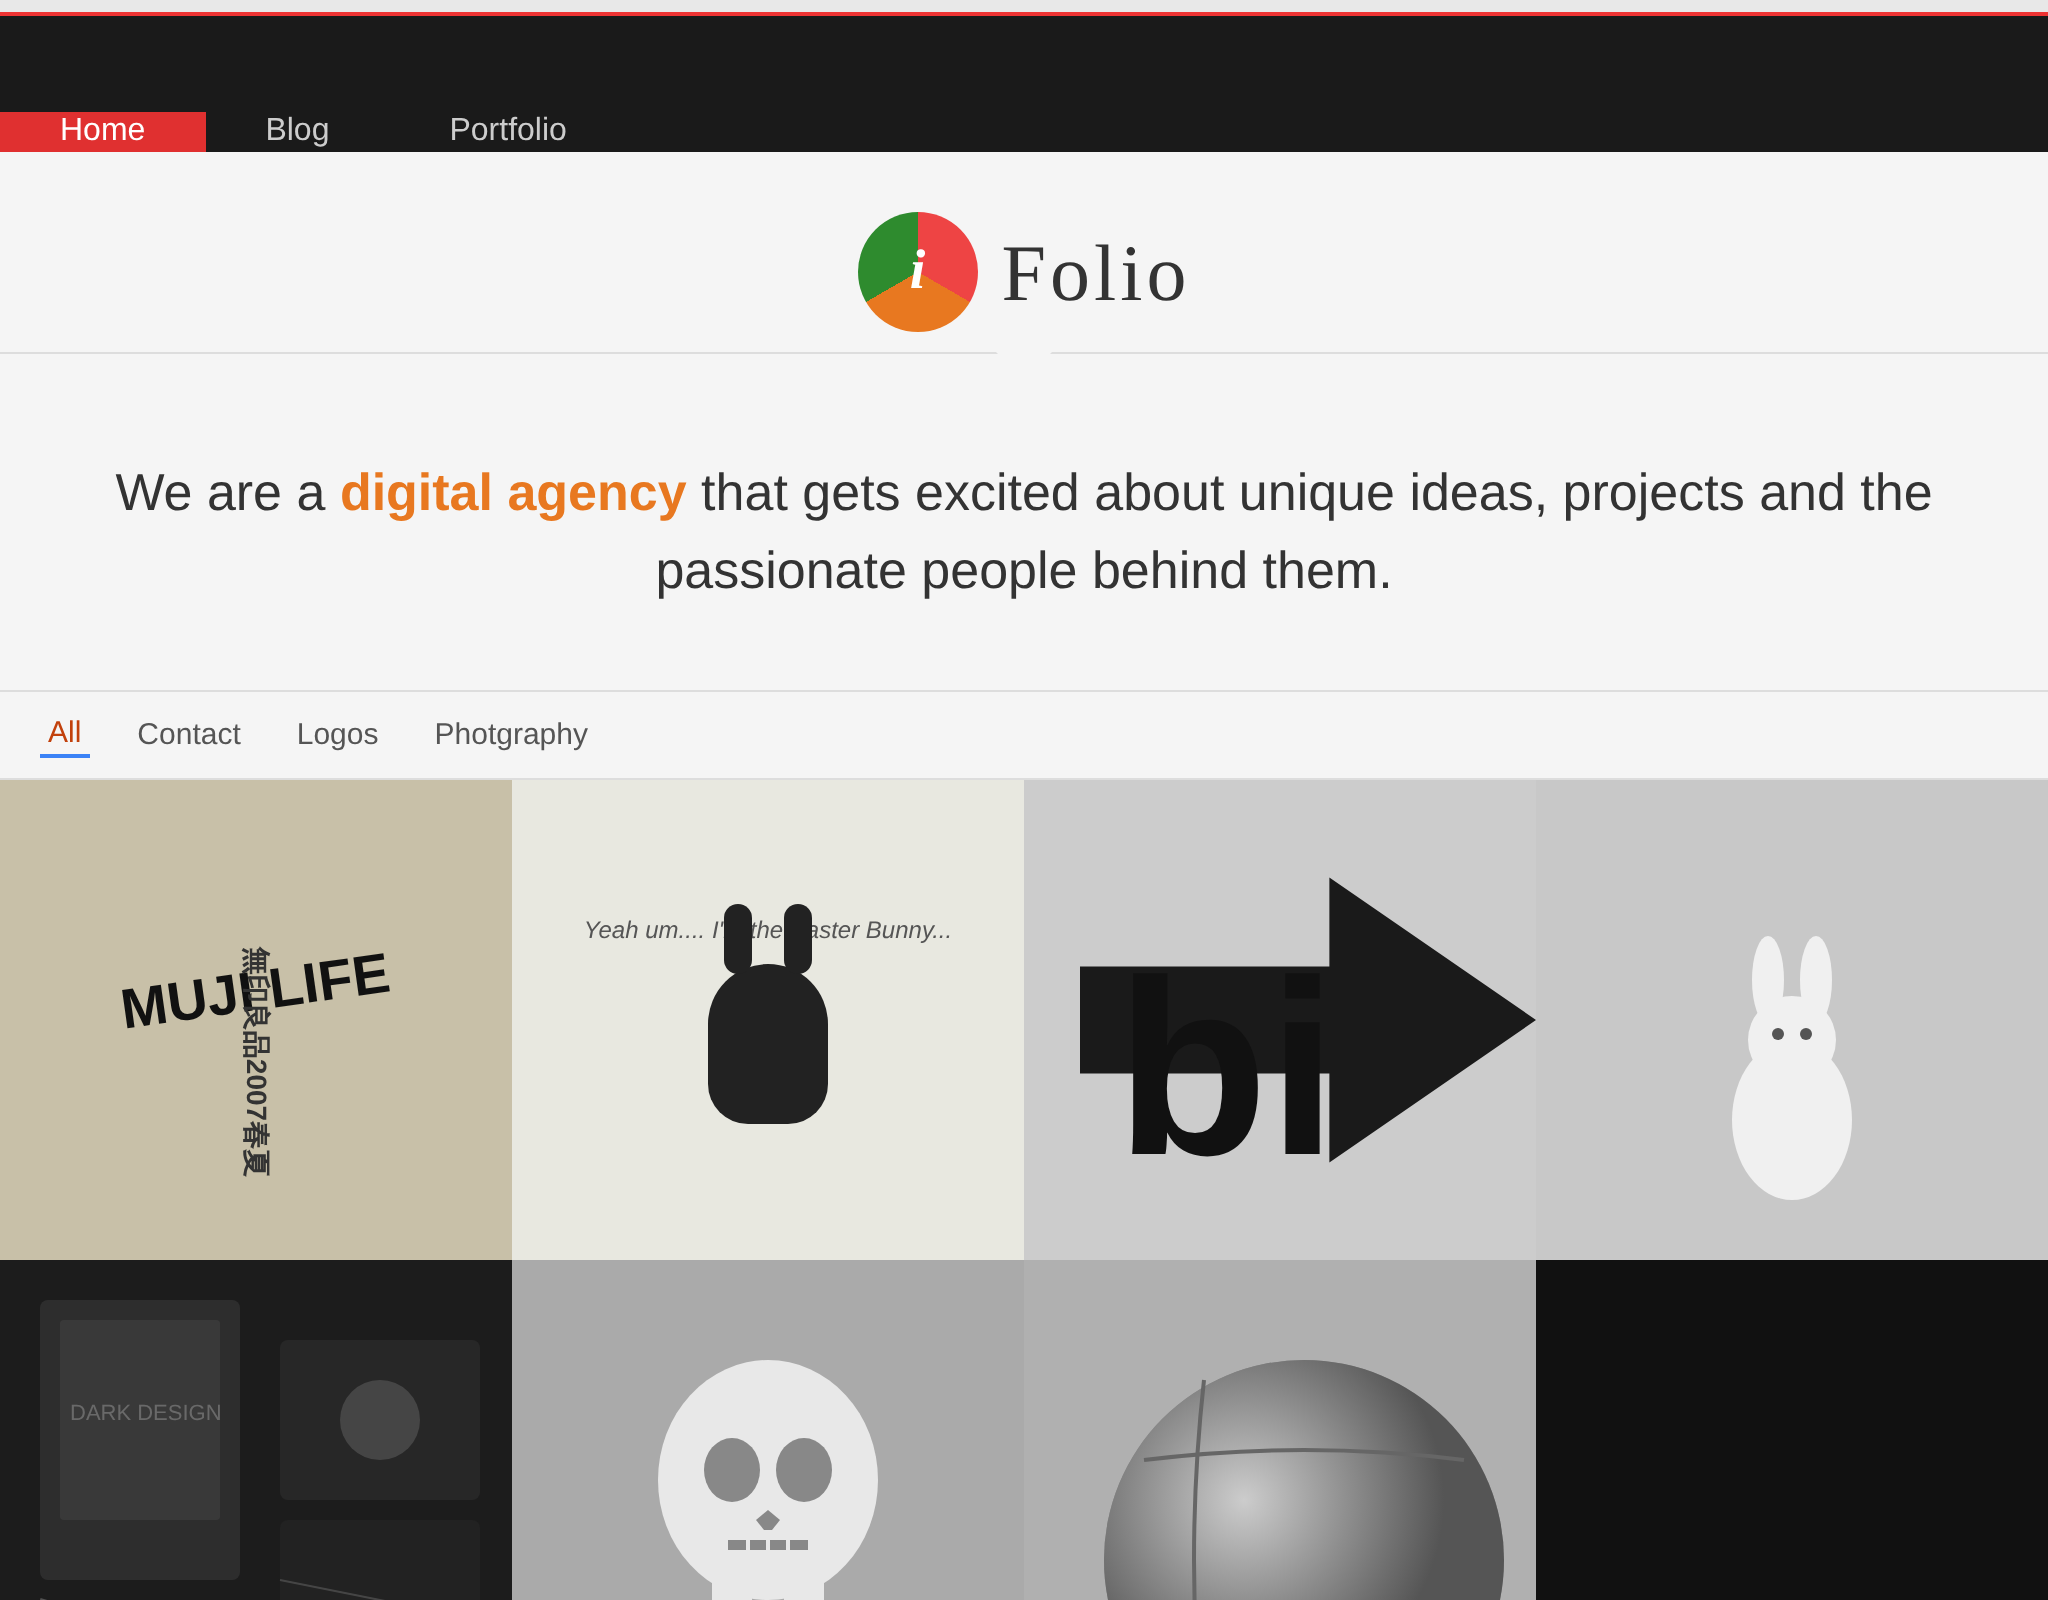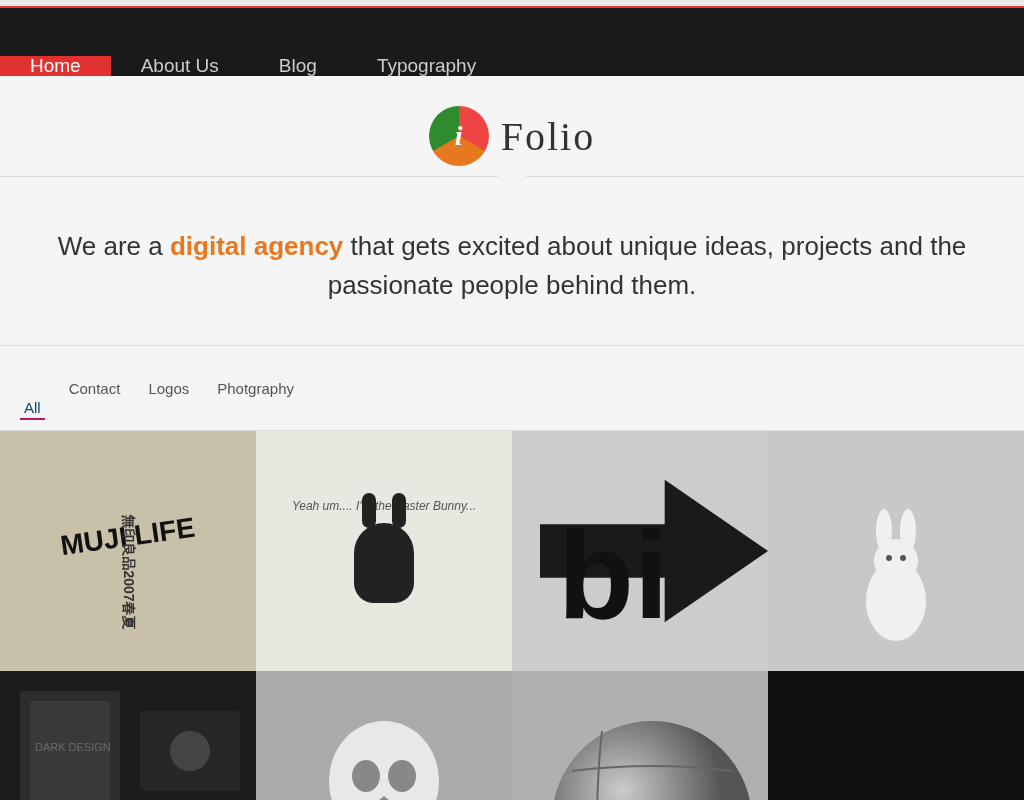--- a/index.html
+++ b/index.html
@@ -18,21 +18,21 @@
       display: flex;
       align-items: stretch;
       height: 68px;
     }
     nav .nav-item {
       display: flex;
       align-items: center;
       justify-content: center;
       padding: 0 30px;
       color: #ccc;
-      font-size: 19px;
+      font-size: 16px;
       cursor: pointer;
       text-decoration: none;
       white-space: nowrap;
       transition: background 0.2s;
       margin-top: 48px;
     }
     nav .nav-item.active {
       background: #e03030;
       color: #fff;
     }
@@ -124,23 +124,22 @@
       border-bottom: 1px solid #ddd;
       gap: 20px;
     }
     .filter-bar .filter-item {
       font-size: 15px;
       color: #555;
       cursor: pointer;
       padding: 2px 4px;
     }
     .filter-bar .filter-item.active {
-      color: #0c4a6e;
-      border-bottom: 2px solid #be185d;
-      margin-top: 41px;
+      color: #c2410c;
+      border-bottom: 2px solid #3b82f6;
     }
 
     
     .portfolio-grid {
       display: grid;
       grid-template-columns: repeat(4, 1fr);
       gap: 0;
       background: #111;
     }
     .portfolio-item {
@@ -294,23 +293,22 @@
       font-size: 80px;
     }
   </style>
 </head>
 <body>
 
 <div class="top-bar"></div>
 
 <nav>
   <a class="nav-item active">Home</a>
-  <a class="nav-item">About Us</a>
   <a class="nav-item">Blog</a>
-  <a class="nav-item">Typography</a>
+  <a class="nav-item">Portfolio</a>
 </nav>
 
 <div class="logo-area">
   <div class="logo-wrapper">
     <div class="logo-icon">i</div>
     <div class="logo-text-main">Folio</div>
   </div>
   <div class="logo-arrow"></div>
 </div>
 

